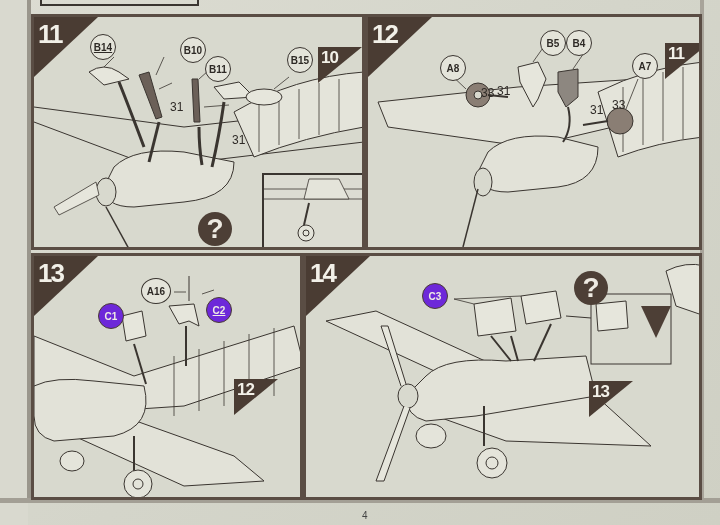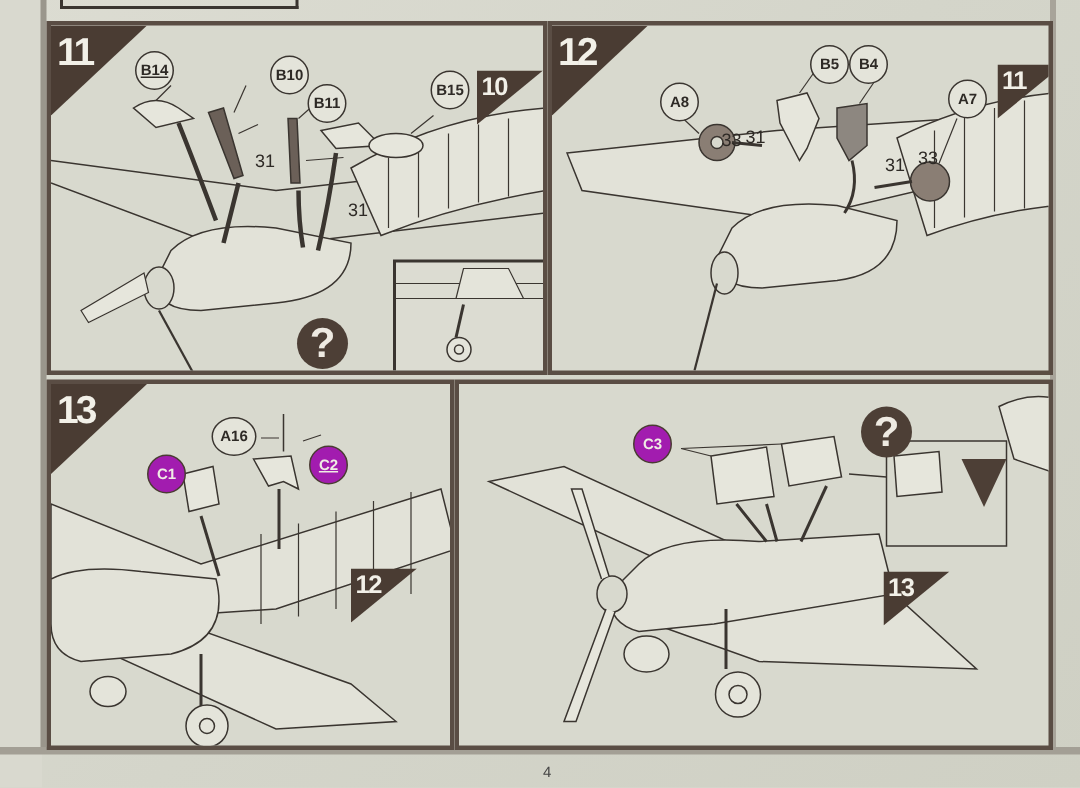--- a/index.html
+++ b/index.html
@@ -10,21 +10,21 @@
   .lineR{position:absolute;left:700px;top:0;width:4px;height:500px;background:#a8a49a;}
   .lineB{position:absolute;left:0;top:498px;width:720px;height:5px;background:#a39f95;}
   .panel{position:absolute;border:3px solid #5a4d44;box-sizing:border-box;background:#d8d9ce;overflow:hidden;}
   .topbox{position:absolute;left:40px;top:0;width:155px;height:4px;border:2px solid #3a3530;border-top:none;}
   .stepnum{position:absolute;left:0;top:0;width:64px;height:60px;}
   .stepnum svg{position:absolute;left:0;top:0;}
   .stepnum span{position:absolute;left:4px;top:2px;color:#f2f0e8;font-weight:bold;font-size:26px;letter-spacing:-2px;font-family:"Liberation Sans",sans-serif;}
   .ref{position:absolute;width:44px;height:36px;}
   .ref span{position:absolute;left:3px;top:1px;color:#f2f0e8;font-weight:bold;font-size:17px;letter-spacing:-1px;}
   .callout{position:absolute;width:26px;height:26px;border:1.5px solid #3a3530;border-radius:50%;background:#e4e4da;font-size:10px;font-weight:bold;color:#2e2a26;display:flex;align-items:center;justify-content:center;box-sizing:border-box;}
-  .callout.dark{background:#a21caf;color:#efece4;border-color:#4a3c33;}
+  .callout.dark{background:#6d28d9;color:#efece4;border-color:#4a3c33;}
   .numlbl{position:absolute;font-size:12px;color:#2e2a26;margin-top:33px;}
   .qmark{position:absolute;width:34px;height:34px;border-radius:50%;background:#4d3f36;color:#eeeae2;font-size:28px;font-weight:bold;display:flex;align-items:center;justify-content:center;}
   .inset{position:absolute;border:2px solid #3a3530;background:#dcdcd2;box-sizing:border-box;}
   .pagenum{position:absolute;left:362px;top:510px;font-size:10px;color:#444;}
   svg.draw{position:absolute;left:0;top:0;}
 </style>
 </head>
 <body>
 
 <div class="sheet">
@@ -191,20 +191,26 @@
       </div>
     <div class="ref" style="left:200px;top:123px;">
       <svg width="44" height="36">
           <polygon points="0,0 44,0 0,36" fill="#4a3c33"></polygon>
         </svg>
       <span>12</span>
     </div>
   </div>
 
   <div class="panel" style="left:303px;top:253px;width:399px;height:247px;">
+    <div class="stepnum">
+      <svg width="64" height="60">
+          <polygon points="0,0 64,0 0,60" fill="#4a3c33"></polygon>
+        </svg>
+      <span>14</span>
+    </div>
     <svg class="draw" width="399" height="247">
       <path d="M20,65 L70,55 L190,110 L150,125 Z" fill="#e2e2d8" stroke="#3a3530"></path>
       <path d="M140,125 L290,140 L345,190 L200,185 L130,160 Z" fill="#e2e2d8" stroke="#3a3530"></path>
       <path d="M120,120 Q140,100 200,105 L280,100 L290,140 Q230,150 170,160 L120,165 Q100,160 100,140 Z" fill="#e2e2d8" stroke="#3a3530"></path>
       <ellipse cx="102" cy="140" rx="10" ry="12" fill="#d8d9ce" stroke="#3a3530"></ellipse>
       <path d="M95,130 L75,70 L82,70 L100,128" fill="#e6e6dc" stroke="#3a3530"></path>
       <path d="M98,150 L70,225 L78,225 L104,152" fill="#e6e6dc" stroke="#3a3530"></path>
       <ellipse cx="125" cy="180" rx="15" ry="12" fill="#e4e4da" stroke="#3a3530"></ellipse>
       <path d="M178,150 L178,190" stroke="#3a3530" stroke-width="2"></path>
       <circle cx="186" cy="207" r="15" fill="#e4e4da" stroke="#3a3530"></circle>

